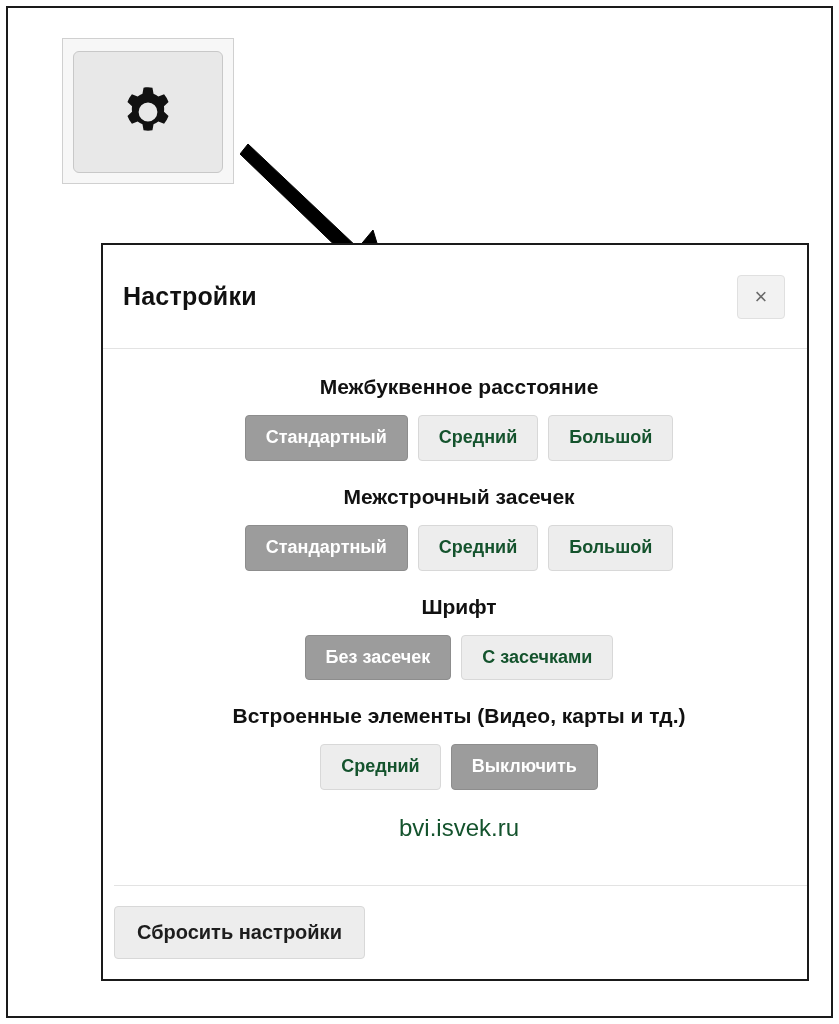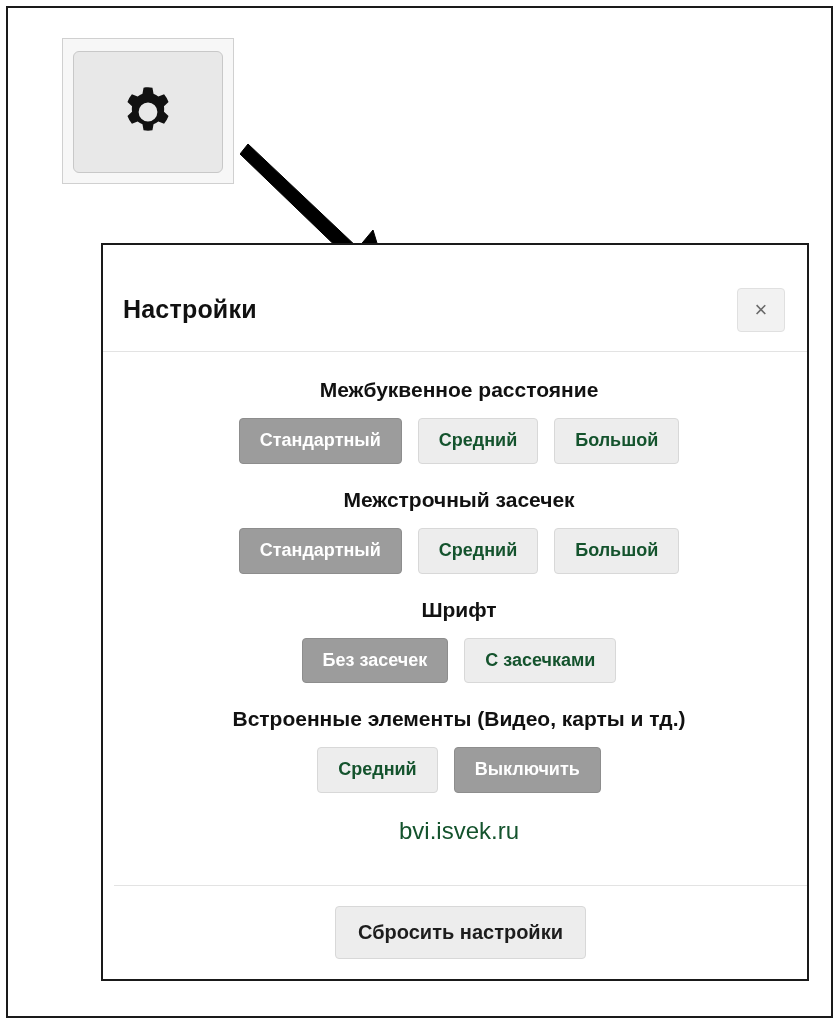--- a/index.html
+++ b/index.html
@@ -70,29 +70,28 @@
     top: 243px;
     width: 708px;
     height: 738px;
     background: #ffffff;
     border: 2px solid #1a1a1a;
     box-sizing: border-box;
     display: flex;
     flex-direction: column;
   }
   .dialog-header {
-    height: 84px;
+    height: 104px;
     border-bottom: 1px solid #e3e3e3;
     display: flex;
     align-items: center;
     justify-content: space-between;
     padding: 0 22px 0 20px;
     box-sizing: border-box;
     flex: none;
-    margin-top: 23px;
   }
   .dialog-title {
     font-size: 25px;
     font-weight: bold;
     color: #111111;
     letter-spacing: 0.2px;
   }
   .close-button {
     width: 48px;
     height: 44px;
@@ -118,21 +117,21 @@
   }
   .section-title {
     font-size: 21px;
     font-weight: bold;
     color: #111111;
     margin-bottom: 16px;
   }
   .btn-row {
     display: flex;
     justify-content: center;
-    gap: 16px;
+    gap: 10px;
     margin-bottom: 24px;
     align-items: center;
   }
   .opt-btn {
     background: #ededed;
     border: 1px solid #d8d8d8;
     border-radius: 4px;
     font-size: 18px;
     font-weight: bold;
     color: #14532d;
@@ -151,21 +150,21 @@
     font-size: 24px;
     color: #14532d;
     margin-top: 14px;
   }
   .dialog-footer {
     flex: none;
     height: 94px;
     border-top: 1px solid #e3e3e3;
     display: flex;
     align-items: center;
-    justify-content: center;
+    justify-content: flex-start;
     box-sizing: border-box;
     margin-left: 11px;
   }
   .reset-button {
     background: #ededed;
     border: 1px solid #d8d8d8;
     border-radius: 4px;
     font-size: 20px;
     font-weight: bold;
     color: #1d1d1d;

